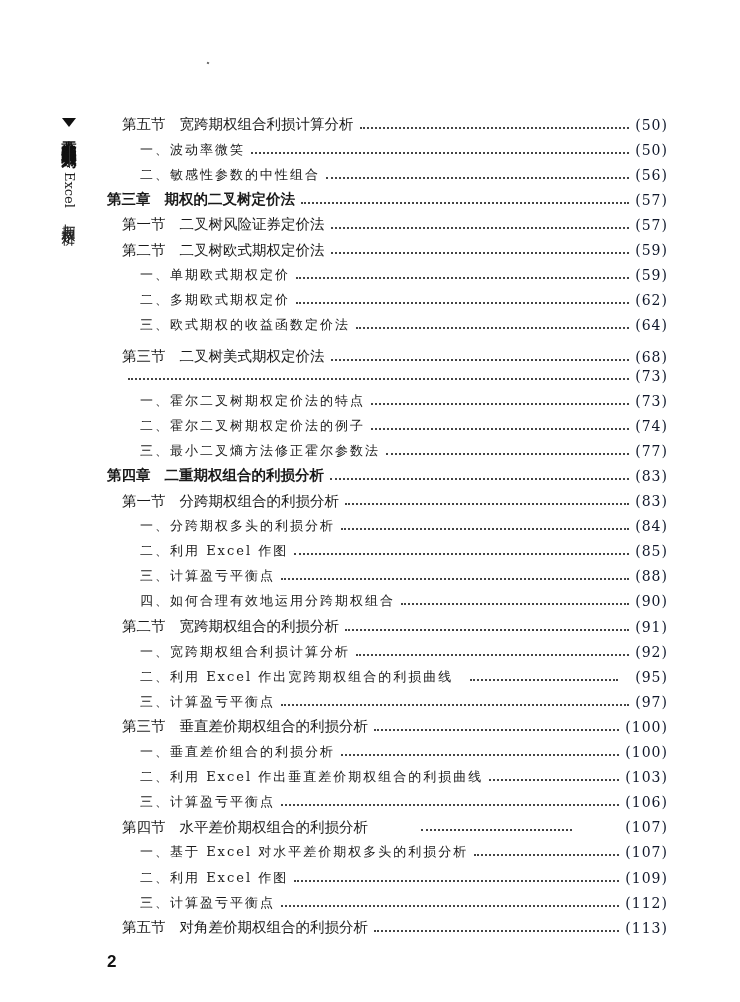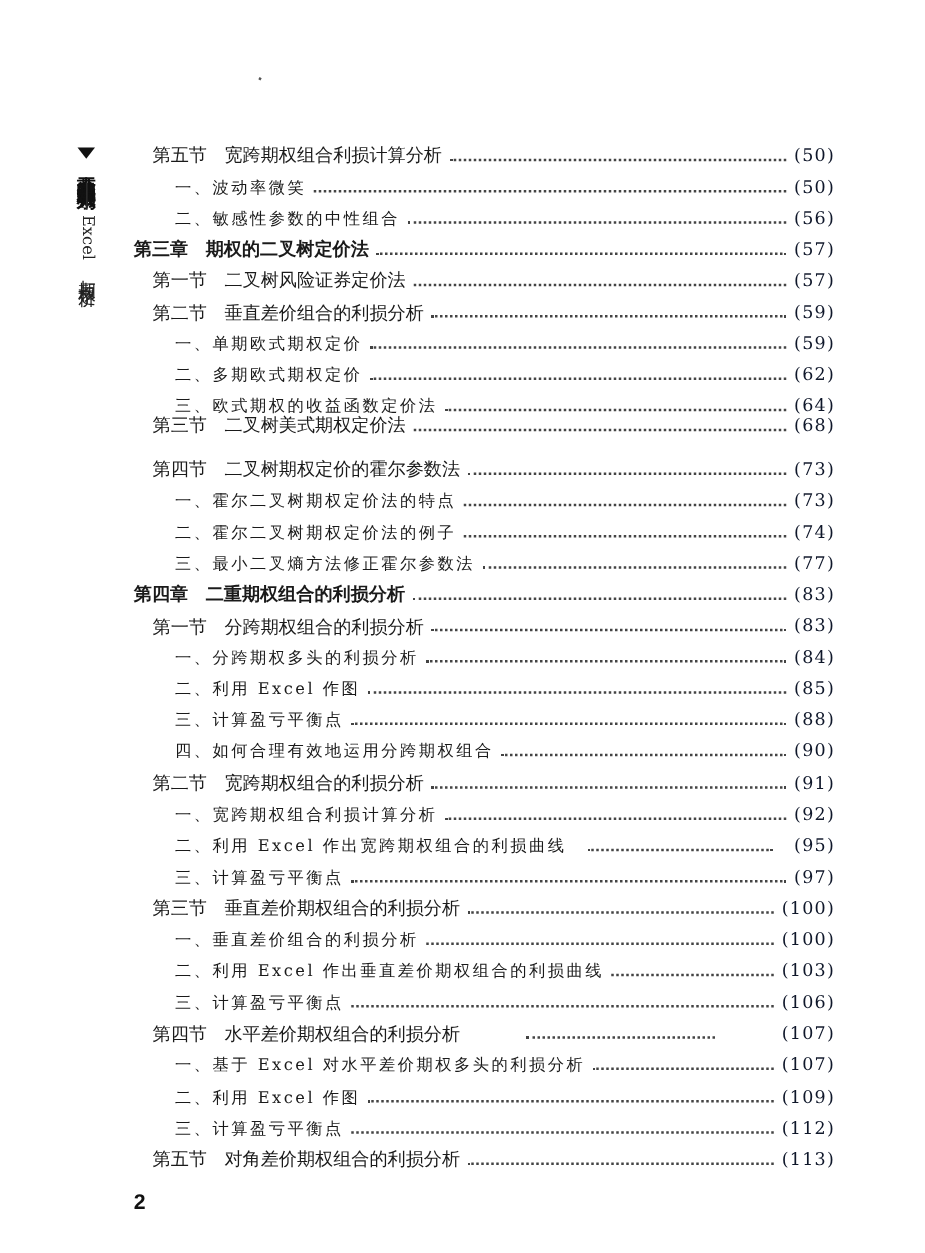--- a/index.html
+++ b/index.html
@@ -64,46 +64,45 @@
       <span class="label"><span class="num">第三章</span><span>期权的二叉树定价法</span></span>
       <span class="leader"></span>
       <span class="page">(57)</span>
     </div>
     <div class="row section" style="top: 100.4px;">
       <span class="label"><span class="num">第一节</span><span>二叉树风险证券定价法</span></span>
       <span class="leader"></span>
       <span class="page">(57)</span>
     </div>
     <div class="row section" style="top: 125.5px;">
-      <span class="label"><span class="num">第二节</span><span>垂直差价组合的利损分析</span></span>
+      <span class="label"><span class="num">第二节</span><span>二叉树欧式期权定价法</span></span>
       <span class="leader"></span>
       <span class="page">(59)</span>
     </div>
     <div class="row sub" style="top: 150.6px;">
       <span class="label"><span>一、单期欧式期权定价</span></span>
       <span class="leader"></span>
       <span class="page">(59)</span>
     </div>
     <div class="row sub" style="top: 175.7px;">
       <span class="label"><span>二、多期欧式期权定价</span></span>
       <span class="leader"></span>
       <span class="page">(62)</span>
     </div>
     <div class="row sub" style="top: 200.8px;">
       <span class="label"><span>三、欧式期权的收益函数定价法</span></span>
       <span class="leader"></span>
       <span class="page">(64)</span>
     </div>
-    <div class="row section" style="top: 216px;">
+    <div class="row section" style="top: 232px;">
       <span class="label"><span class="num">第三节</span><span>二叉树美式期权定价法</span></span>
       <span class="leader"></span>
       <span class="page">(68)</span>
     </div>
     <div class="row section" style="top: 251px;">
-      <span class="label"><span class="num">第四节</span><span>二叉树期权定价的霍尔参数法</span></span>
       <span class="leader"></span>
       <span class="page">(73)</span>
     </div>
     <div class="row sub" style="top: 276.1px;">
       <span class="label"><span>一、霍尔二叉树期权定价法的特点</span></span>
       <span class="leader"></span>
       <span class="page">(73)</span>
     </div>
     <div class="row sub" style="top: 301.2px;">
       <span class="label"><span>二、霍尔二叉树期权定价法的例子</span></span>

